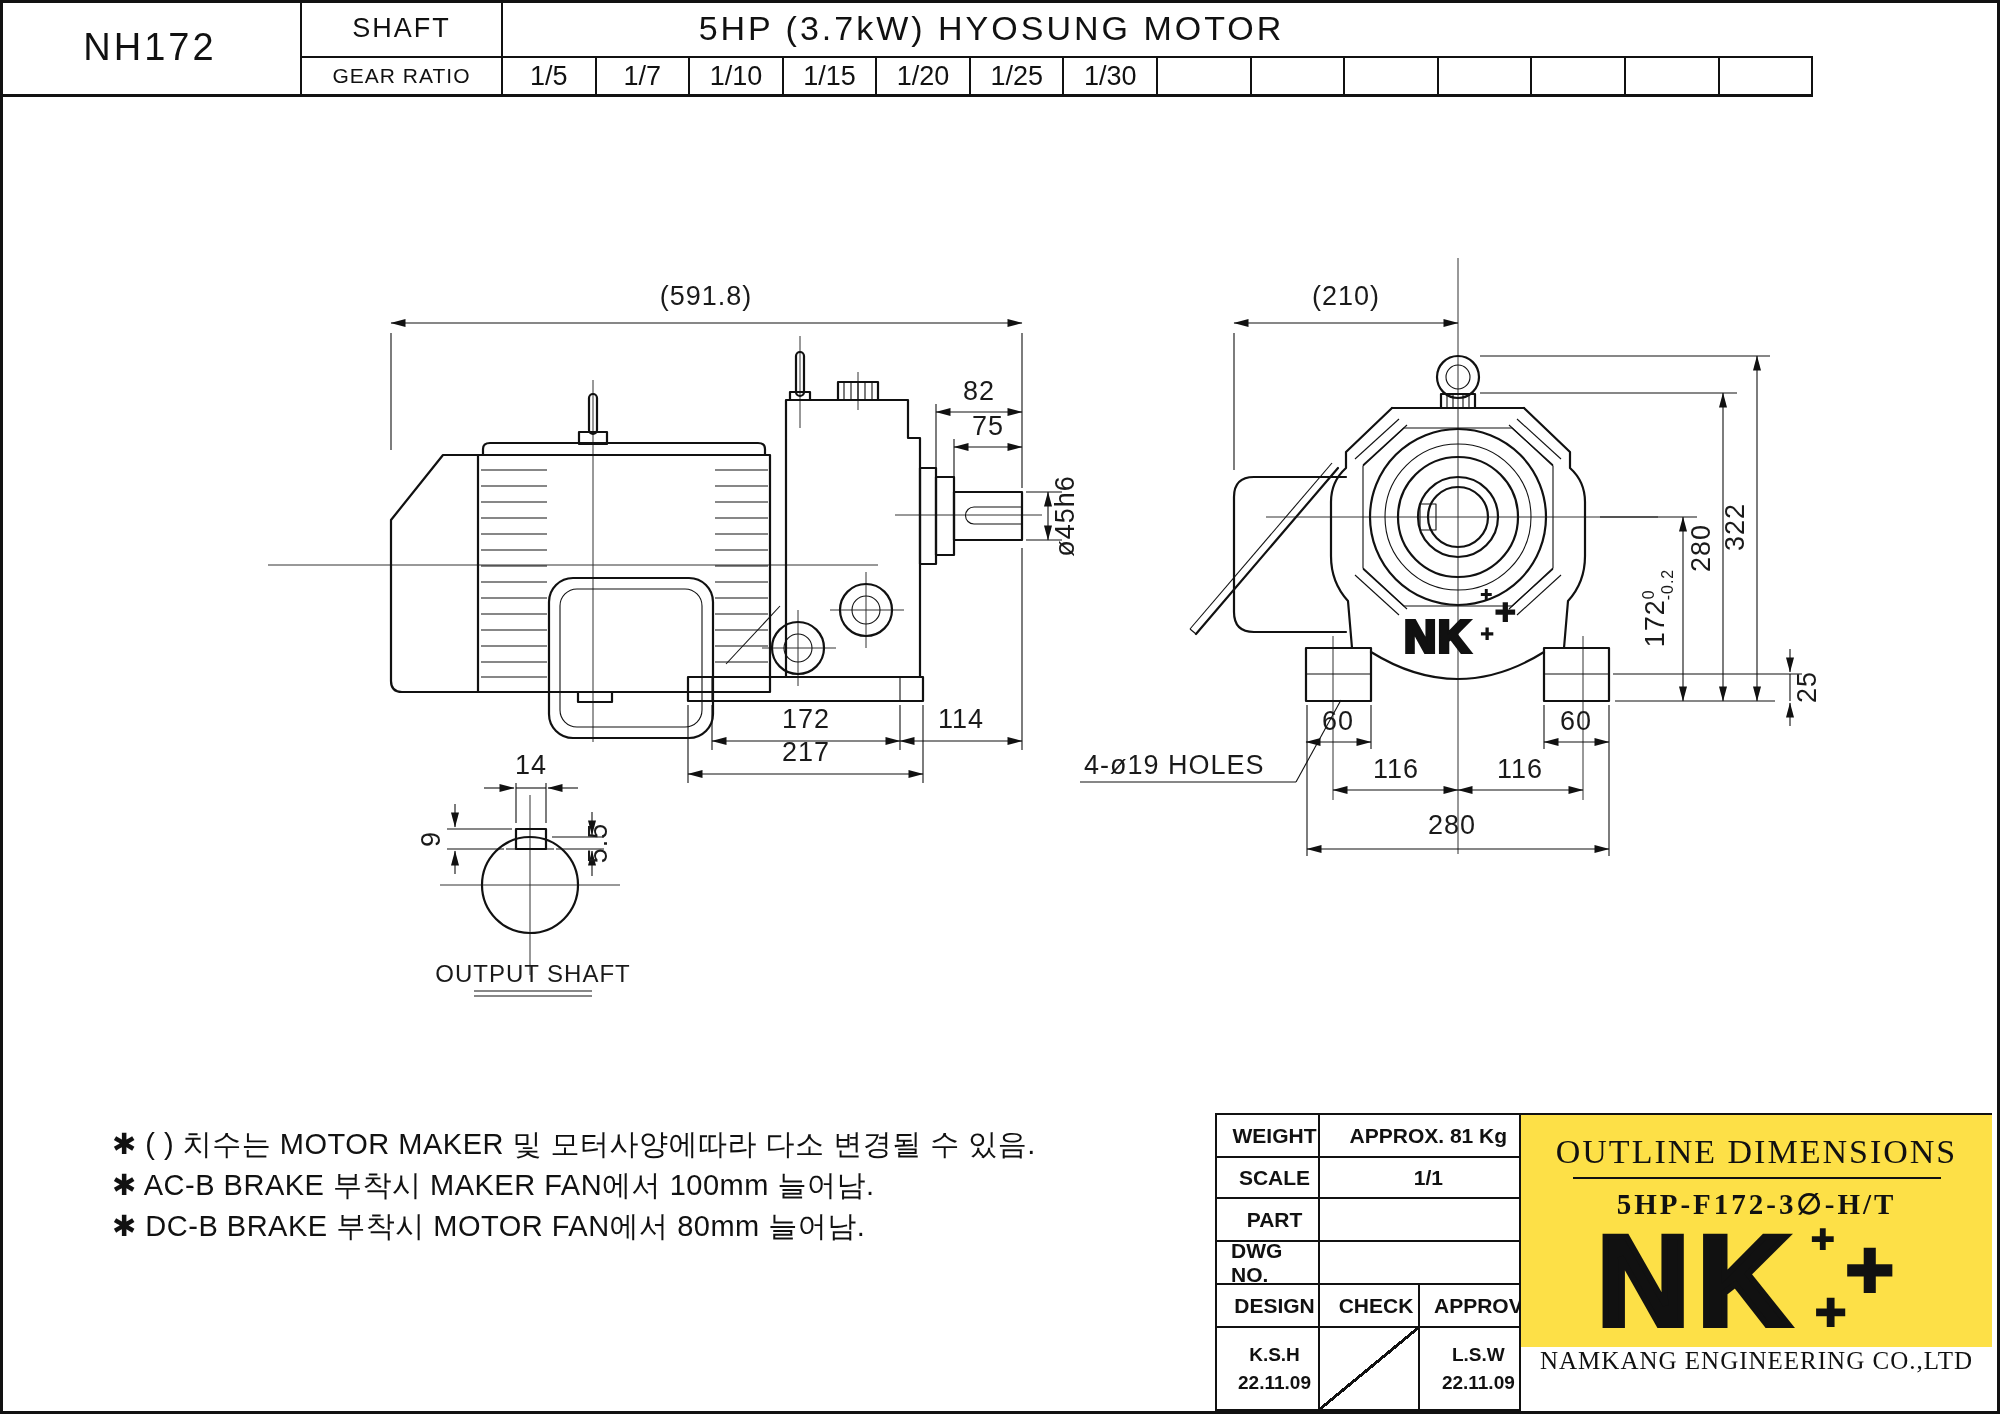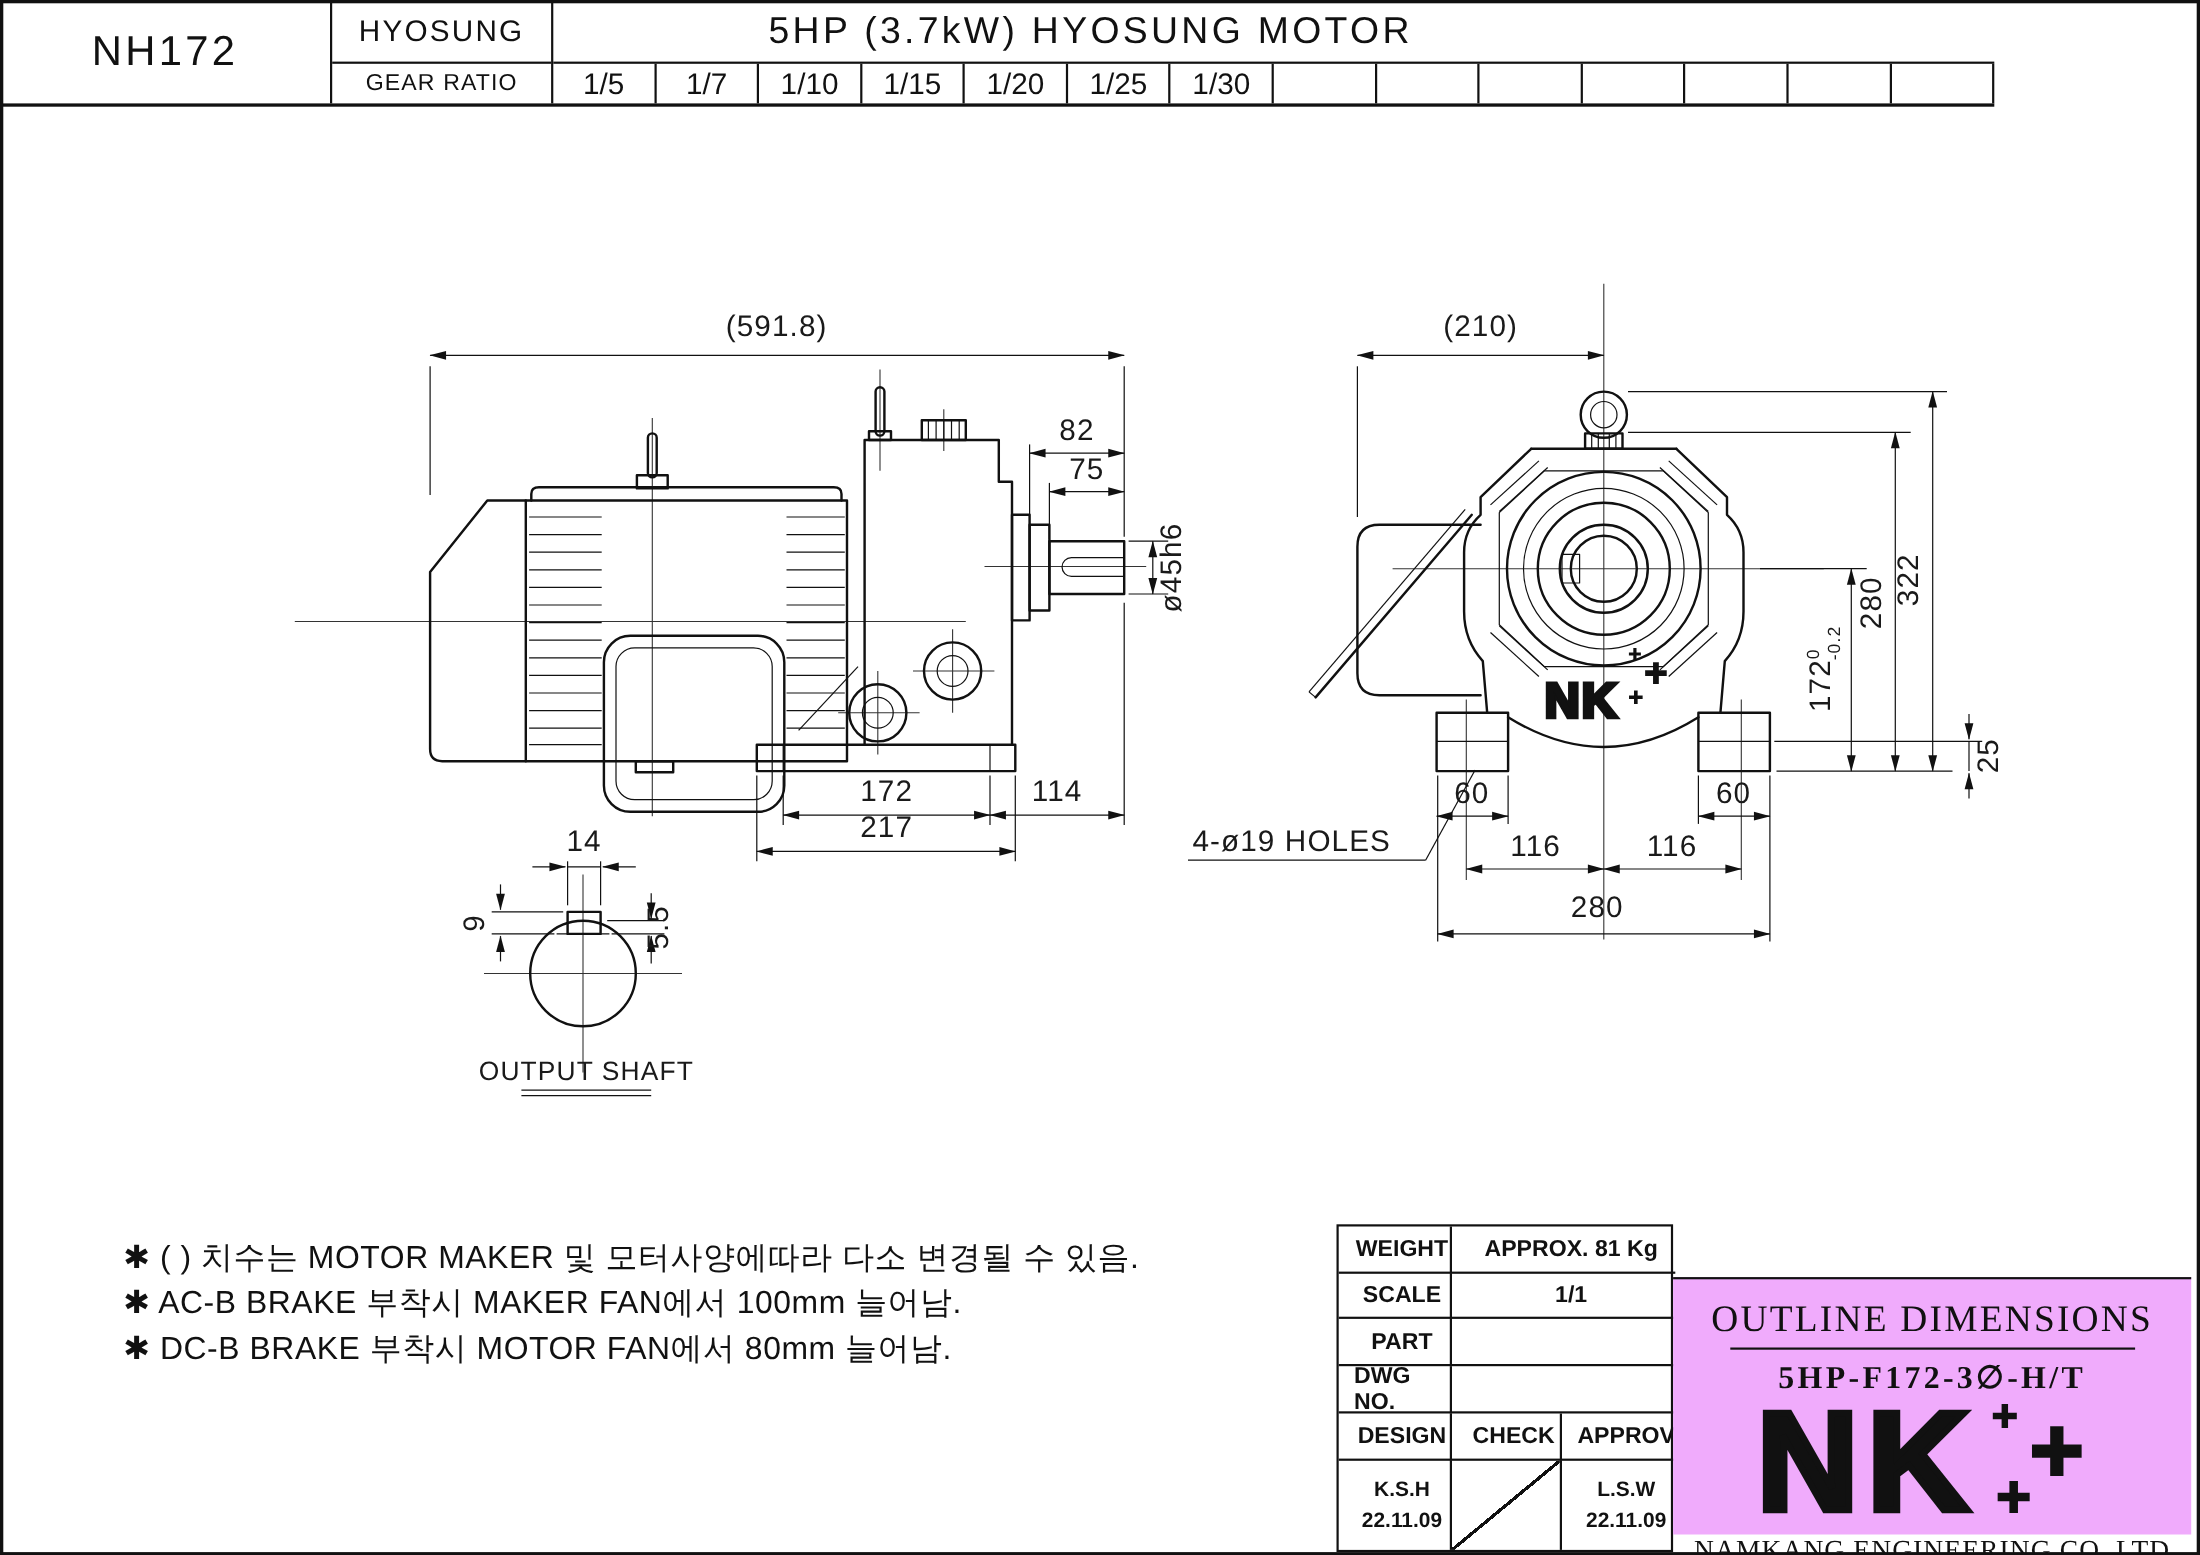--- a/index.html
+++ b/index.html
@@ -41,21 +41,21 @@
       border:2.5px solid #111;box-sizing:border-box;display:grid;
       grid-template-columns:103px 100px 1fr;grid-template-rows:43px 41px 43px 43px 43px 1fr;
       font-weight:bold;font-size:21px;z-index:20;}
   .tb div{display:flex;align-items:center;justify-content:center;box-sizing:border-box;padding-left:14px;}
   .bb{border-bottom:2.5px solid #111;}
   .br{border-right:2.5px solid #111;}
   .sp2{grid-column:2/4;}
   .sig{flex-direction:column;font-size:19px;line-height:1.45;}
   .diag{background:linear-gradient(to bottom right,transparent calc(50% - 1.5px),#111 calc(50% - 1.5px),#111 calc(50% + 1.5px),transparent calc(50% + 1.5px));}
 
-  .tbr{position:absolute;left:1521px;top:1161px;width:471px;height:234px;background:#f0abfc;
+  .tbr{position:absolute;left:1521px;top:1113px;width:471px;height:234px;background:#fde047;
        border-top:2.5px solid #111;box-sizing:border-box;display:flex;flex-direction:column;align-items:center;
        z-index:20;font-family:"Liberation Serif",serif;}
   .tbr-title{margin-top:18px;font-size:34px;letter-spacing:2px;}
   .tbr-rule{width:368px;border-bottom:2.5px solid #111;margin-top:6px;}
   .tbr-sub{margin-top:8px;font-size:29px;letter-spacing:3px;font-weight:bold;}
   .tbr-logo{flex:1;display:flex;align-items:center;justify-content:center;gap:6px;margin-top:-6px;}
   .nk-big{font-family:"Liberation Sans",sans-serif;font-weight:bold;font-size:128px;letter-spacing:8px;
           -webkit-text-stroke:6px #111;color:#111;line-height:1;}
   .nk-cross{position:relative;width:112px;height:132px;font-family:"DejaVu Sans",sans-serif;color:#111;}
   .nk-cross span{position:absolute;font-weight:bold;line-height:1;}
@@ -68,21 +68,21 @@
 <body>
 
 <div class="page">
   <div class="frame"></div>
 
   <div class="hdr">
     <div class="hdr-model">
       <span>NH172</span>
     </div>
     <div class="hdr-mid">
-      <div class="hdr-output">HYOSUNG</div>
+      <div class="hdr-output">SHAFT</div>
       <div class="hdr-gear">GEAR RATIO</div>
     </div>
     <div class="hdr-right">
       <div class="hdr-motor">5HP (3.7kW) HYOSUNG MOTOR</div>
       <div class="hdr-ratios">
         <div class="rc">1/5</div>
         <div class="rc">1/7</div>
         <div class="rc">1/10</div>
         <div class="rc">1/15</div>
         <div class="rc">1/20</div>

